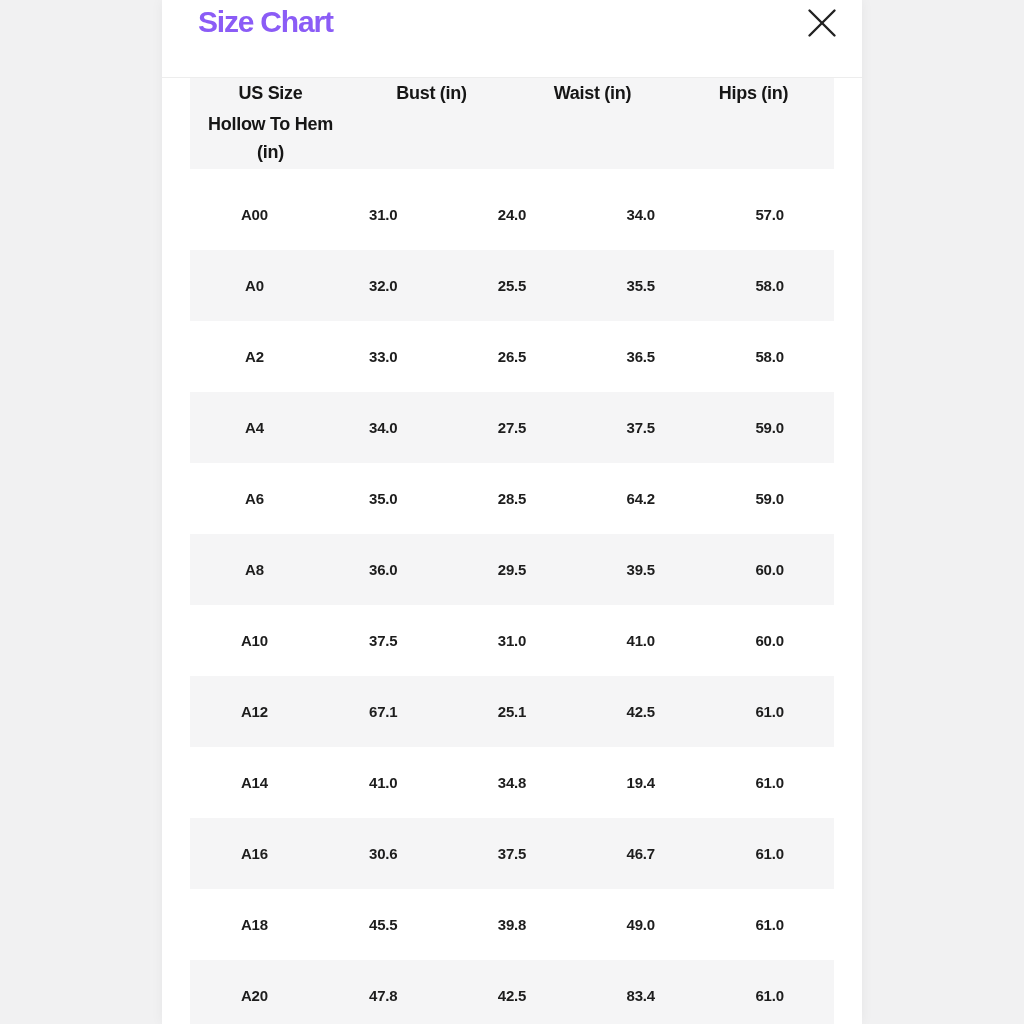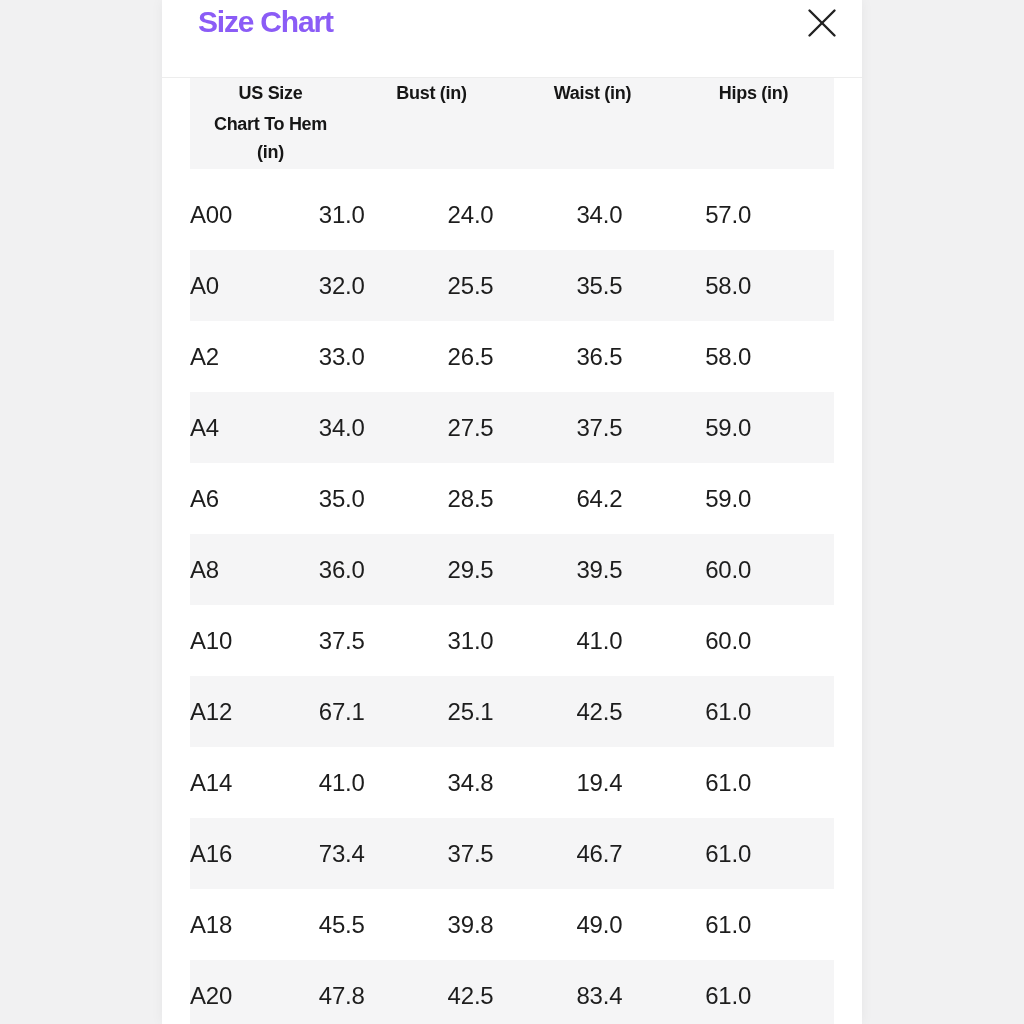--- a/index.html
+++ b/index.html
@@ -90,23 +90,23 @@
 
   .row {
     height: 71px;
     display: grid;
     grid-template-columns: repeat(5, 1fr);
     align-items: center;
   }
   .row:nth-child(even) { background: var(--stripe-bg); }
 
   .td {
-    text-align: left;
-    font-size: 24px;
-    font-weight: 400;
+    text-align: center;
+    font-size: 15px;
+    font-weight: 700;
     letter-spacing: -0.2px;
     color: #1d1d1d;
   }
 </style>
 </head>
 <body>
 
 <div class="viewport">
   <div class="modal">
 
@@ -119,21 +119,21 @@
         </svg>
       </button>
     </div>
 
     <div class="table">
       <div class="thead" id="thead">
           <div class="th">US Size</div>
           <div class="th">Bust (in)</div>
           <div class="th">Waist (in)</div>
           <div class="th">Hips (in)</div>
-          <div class="th">Chart To Hem (in)</div>
+          <div class="th">Hollow To Hem (in)</div>
         </div>
       <div class="tbody" id="tbody">
           <div class="row">
             <div class="td">A00</div>
             <div class="td">31.0</div>
             <div class="td">24.0</div>
             <div class="td">34.0</div>
             <div class="td">57.0</div>
           </div>
           <div class="row">
@@ -187,21 +187,21 @@
           </div>
           <div class="row">
             <div class="td">A14</div>
             <div class="td">41.0</div>
             <div class="td">34.8</div>
             <div class="td">19.4</div>
             <div class="td">61.0</div>
           </div>
           <div class="row">
             <div class="td">A16</div>
-            <div class="td">73.4</div>
+            <div class="td">30.6</div>
             <div class="td">37.5</div>
             <div class="td">46.7</div>
             <div class="td">61.0</div>
           </div>
           <div class="row">
             <div class="td">A18</div>
             <div class="td">45.5</div>
             <div class="td">39.8</div>
             <div class="td">49.0</div>
             <div class="td">61.0</div>

